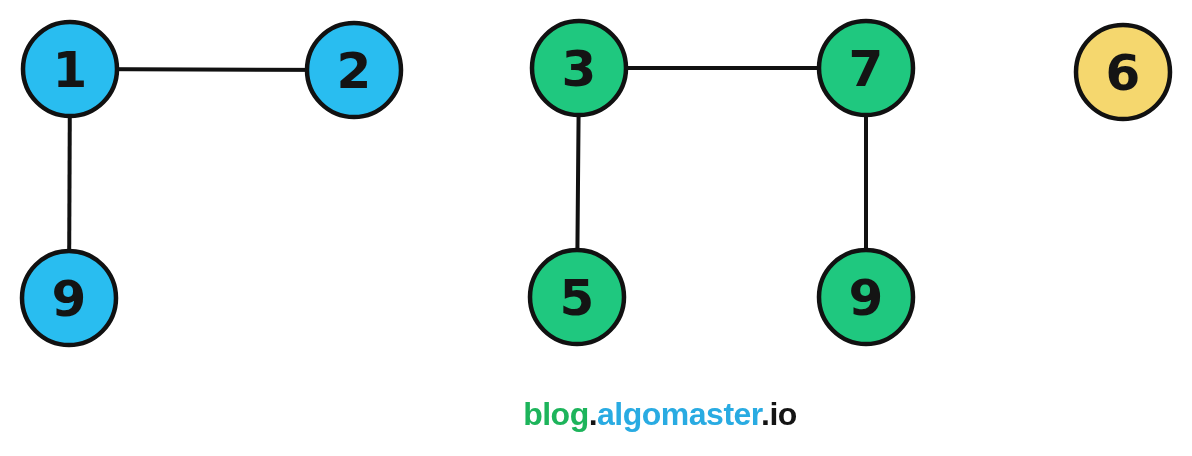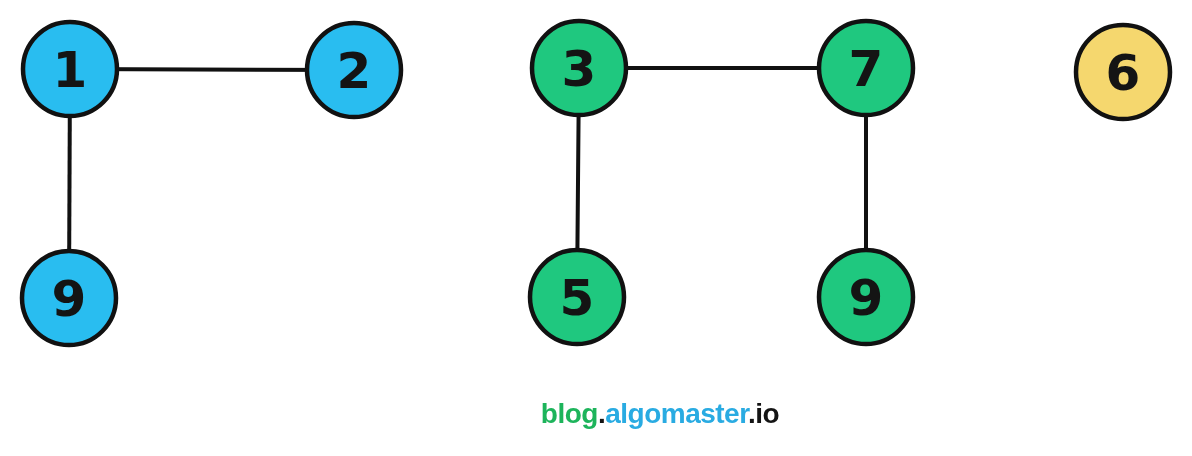--- a/index.html
+++ b/index.html
@@ -26,21 +26,21 @@
   .node-label {
     font-family: "DejaVu Sans", sans-serif;
     font-weight: bold;
     text-anchor: middle;
   }
   .footer {
     position: absolute;
     left: 660px;
     top: 392px;
     transform: translateX(-50%);
-    font-size: 28px;
+    font-size: 32px;
     font-weight: 700;
     letter-spacing: -0.5px;
     white-space: nowrap;
     font-family: "Liberation Sans", sans-serif;
     line-height: 44px;
   }
 </style>
 </head>
 <body>
 

